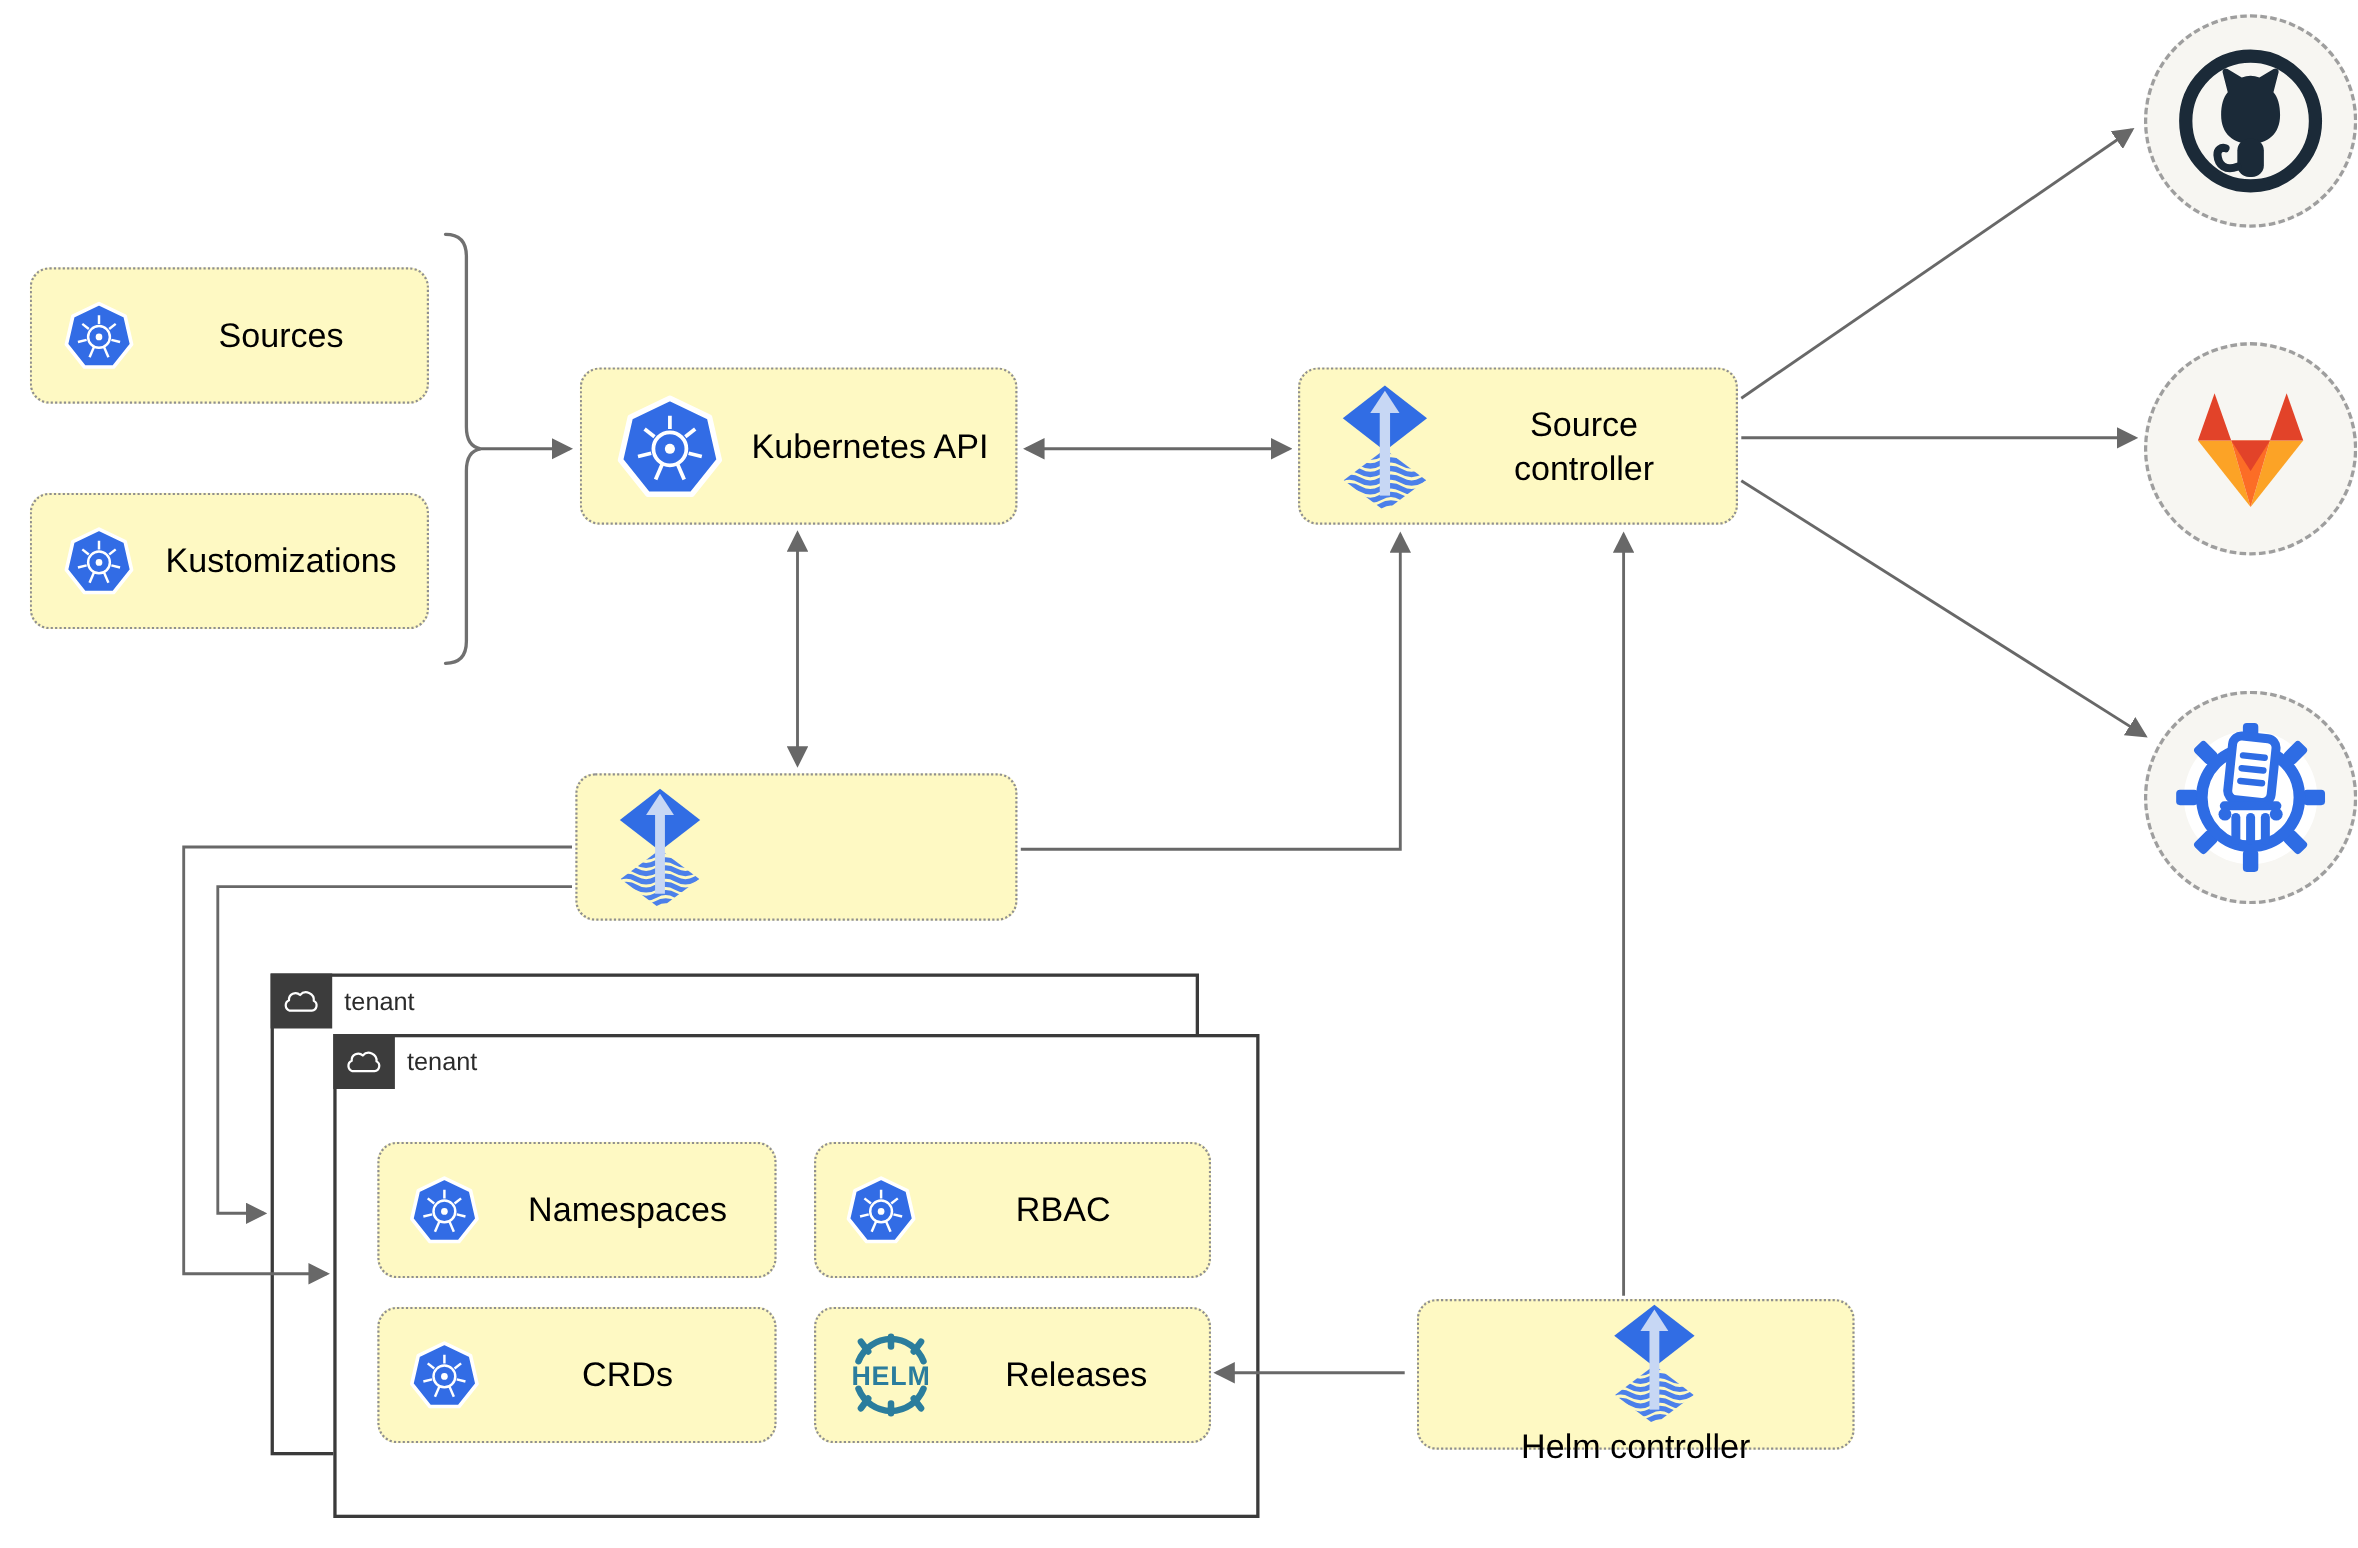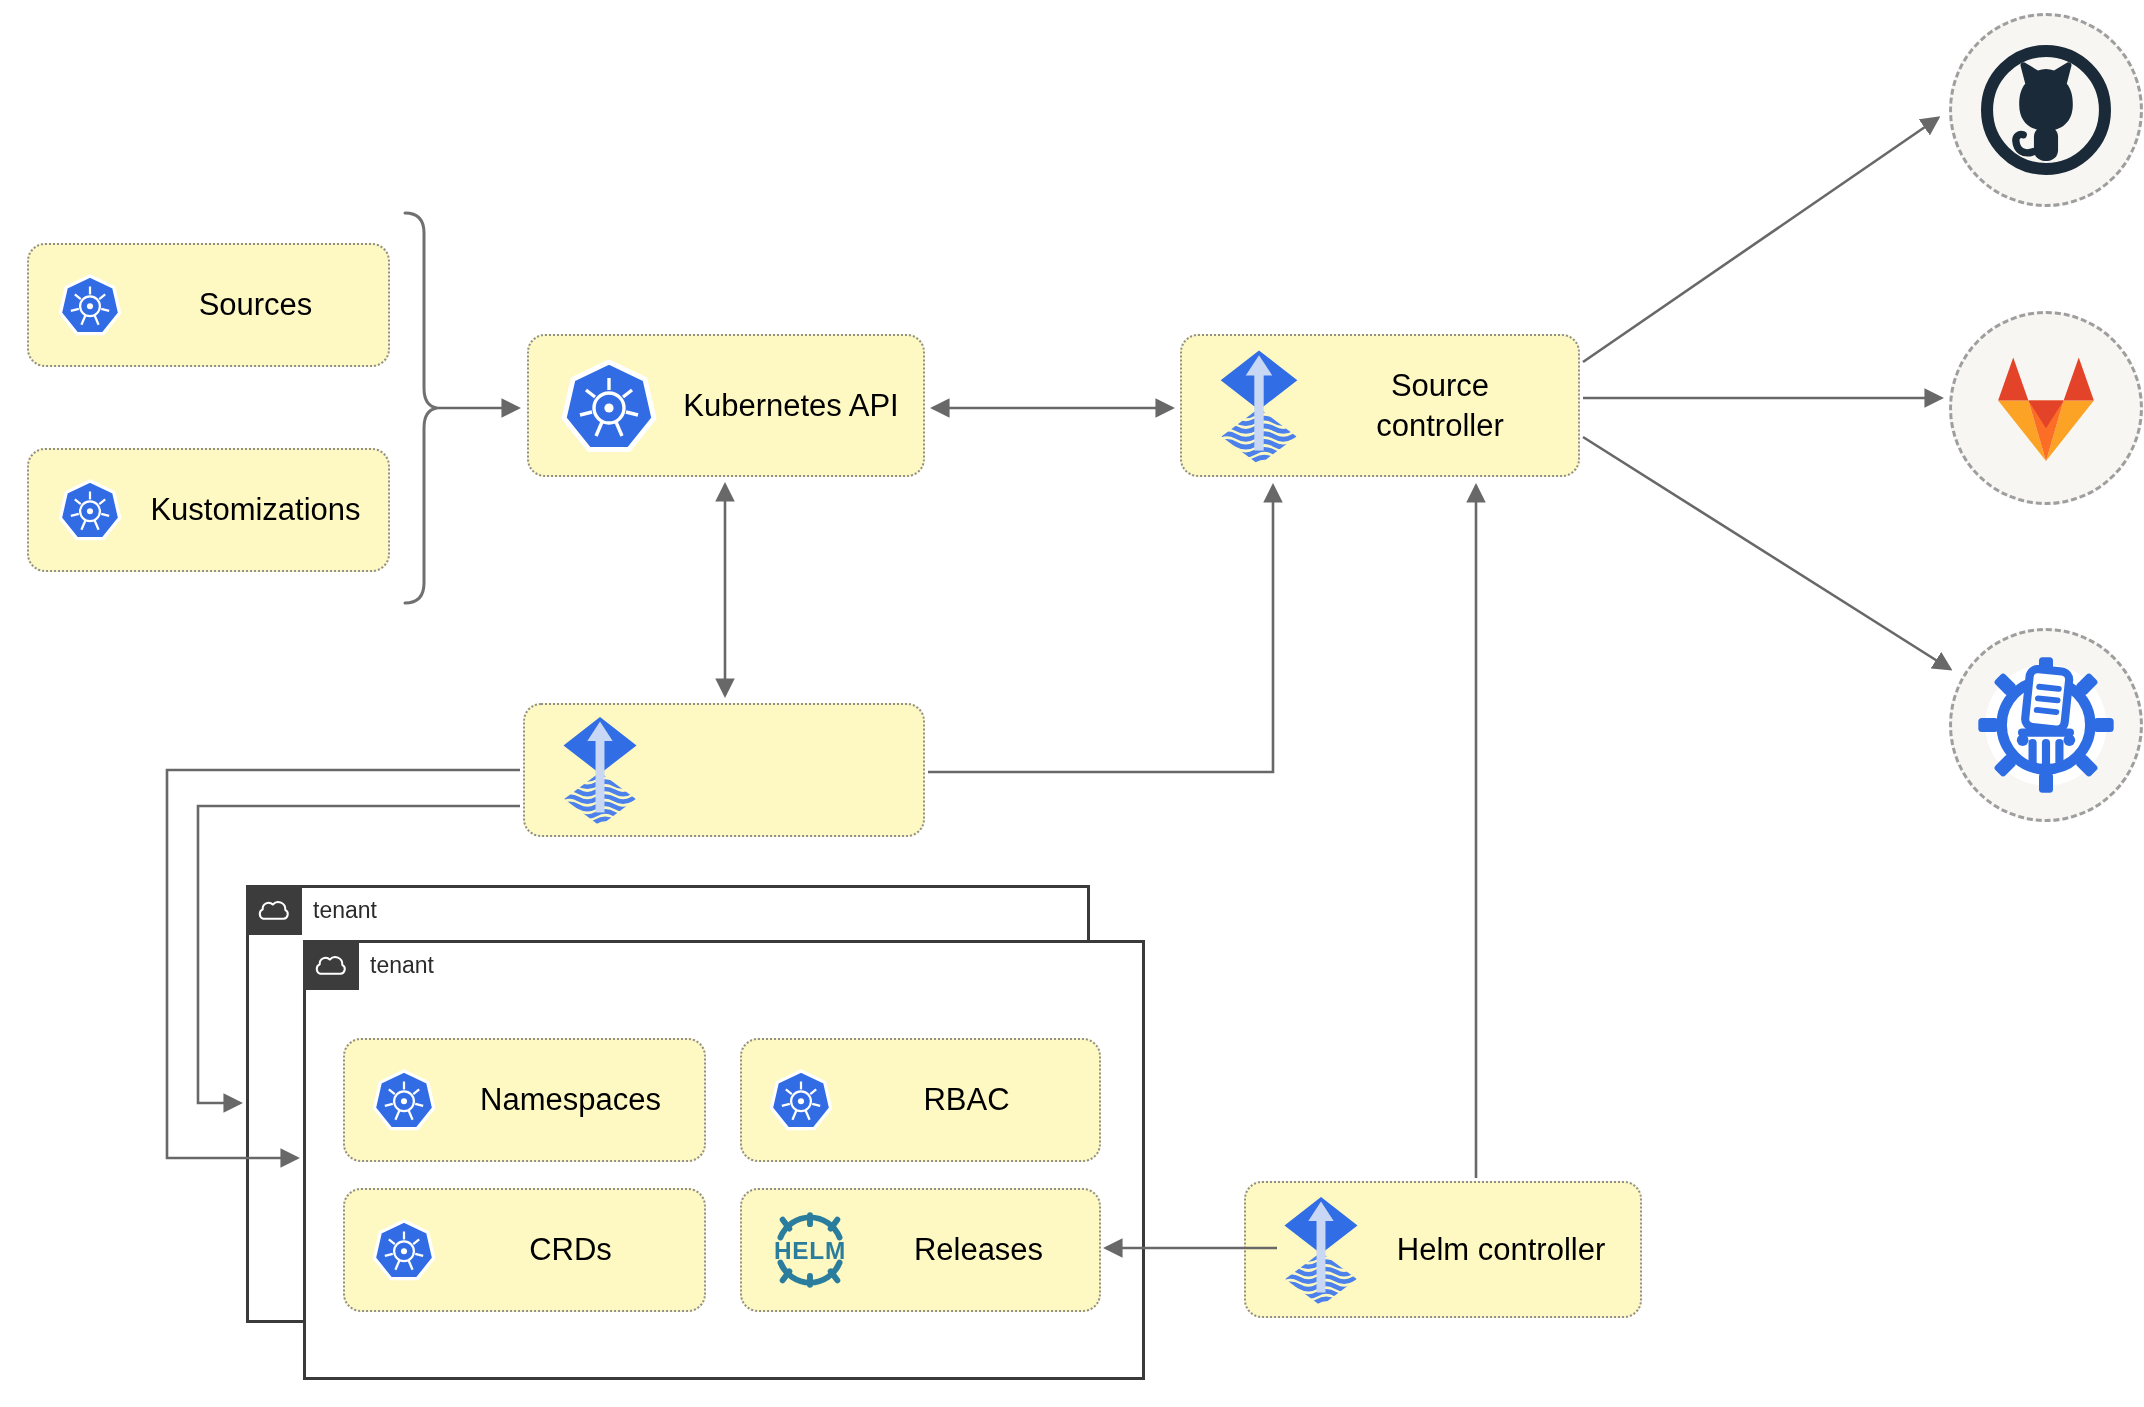--- a/index.html
+++ b/index.html
@@ -226,21 +226,21 @@
           <path d="M2 124 q12 -7 24 0 t24 0 t24 0 t24 0 t24 0"></path>
           <path d="M2 134 q12 -7 24 0 t24 0 t24 0 t24 0 t24 0"></path>
           <path d="M2 144 q12 -7 24 0 t24 0 t24 0 t24 0 t24 0"></path>
         </g>
         <rect x="49" y="30" width="12" height="102" fill="#c7d7f4"></rect>
         <polygon points="55,10 38,36 72,36" fill="#c7d7f4"></polygon>
       </svg>
     </span>
   </div>
 
-  <div class="dotnode ctrl" style="left:1244px;top:1181px;width:398px;height:137px;">
+  <div class="dotnode ctrl" style="left:1288px;top:1181px;width:398px;height:137px;flex-direction:column;">
     <span class="icon" style="margin-left:34px;">
       <svg width="82" height="112" viewBox="0 0 110 150">
         <polygon points="55,4 104,42 55,80 6,42" fill="#316de4"></polygon>
         <clipPath id="fluxclip3">
             <polygon points="55,78 103,114 55,150 7,114"></polygon>
           </clipPath>
         <g clip-path="url(#fluxclip3)" stroke="#4c80ea" stroke-width="6.2" fill="none">
           <path d="M2 84 q12 -7 24 0 t24 0 t24 0 t24 0 t24 0"></path>
           <path d="M2 94 q12 -7 24 0 t24 0 t24 0 t24 0 t24 0"></path>
           <path d="M2 104 q12 -7 24 0 t24 0 t24 0 t24 0 t24 0"></path>

